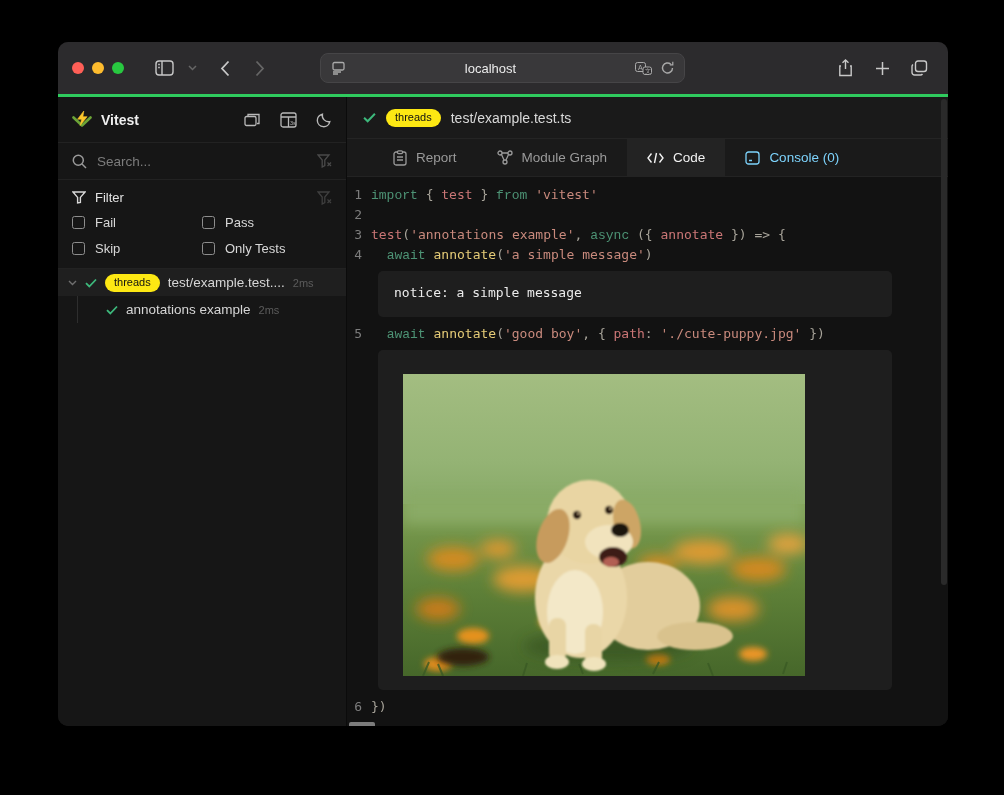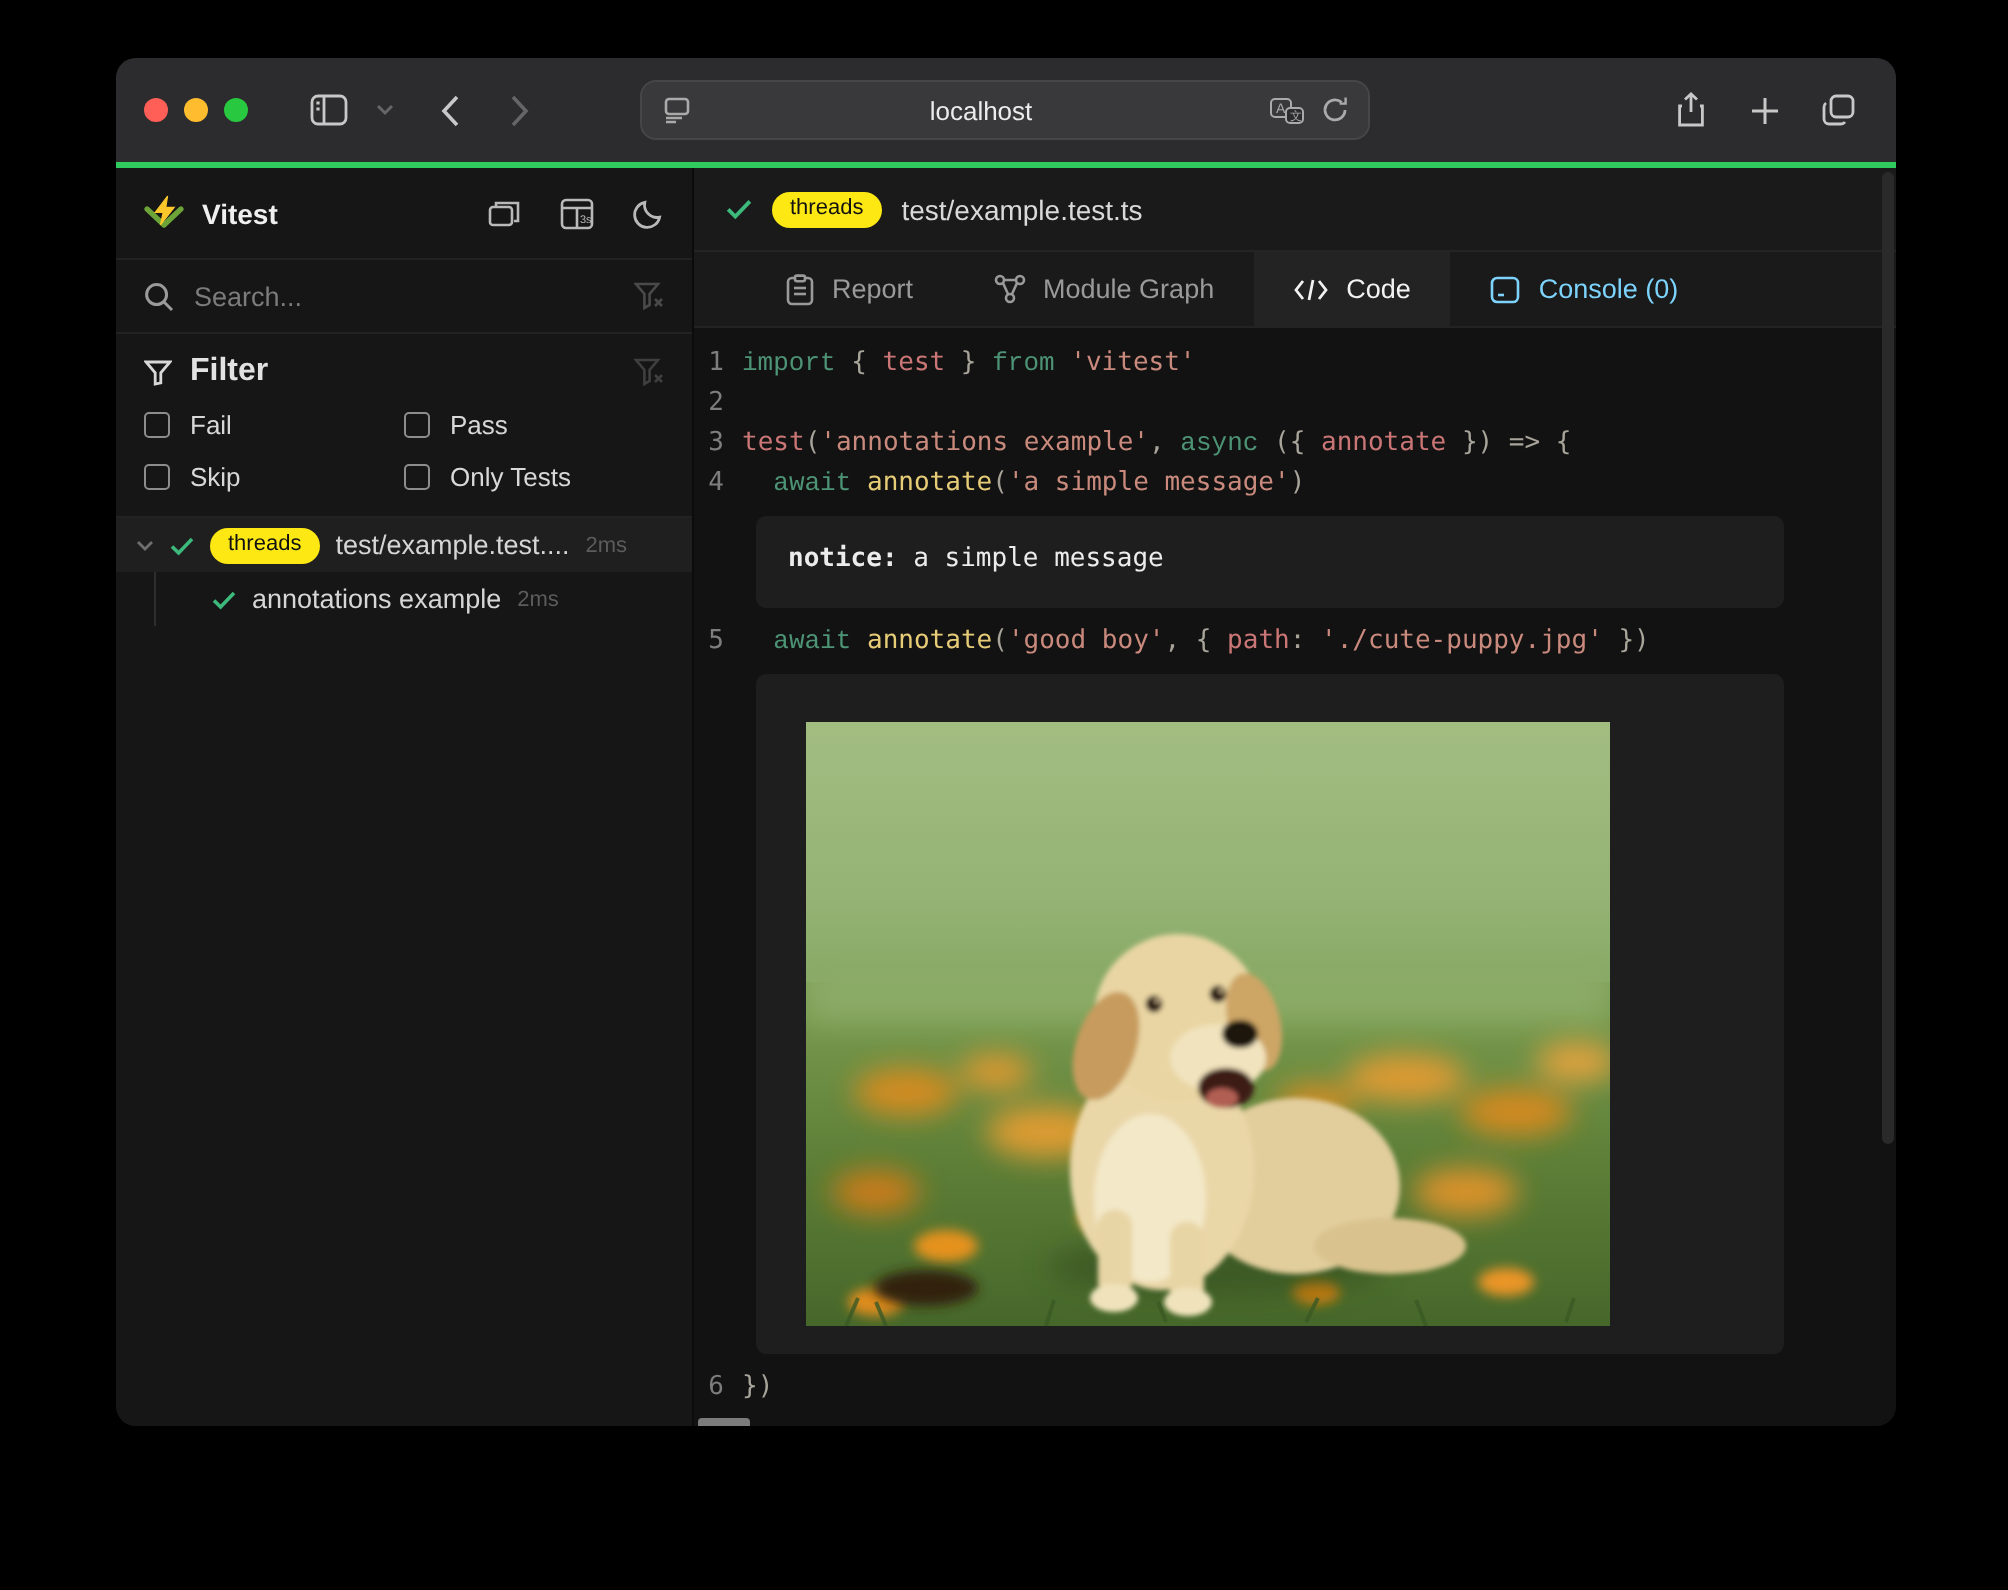--- a/index.html
+++ b/index.html
@@ -1,19 +1,19 @@
 <!DOCTYPE html>
 <html><head>
 <meta charset="utf-8">
 <style>
   * { margin:0; padding:0; box-sizing:border-box; }
   html,body { width:1004px; height:795px; background:#000; overflow:hidden;
     font-family:"Liberation Sans","DejaVu Sans",sans-serif; }
   .stage { position:absolute; inset:0; background:#000; }
-  .window { position:absolute; left:58px; top:29px; width:890px; height:684px;
+  .window { position:absolute; left:58px; top:42px; width:890px; height:684px;
     border-radius:10px; overflow:hidden; background:#161616;
     box-shadow:0 22px 60px rgba(0,0,0,.75); }
 
   
   .chrome { position:relative; height:52px; background:#2c2b2d; }
   .light { position:absolute; top:20px; width:12px; height:12px; border-radius:50%; }
   .tbtn { position:absolute; top:14px; width:24px; height:24px; display:flex;
     align-items:center; justify-content:center; color:#c8c8c8; }
   .tbtn.dim { color:#666; }
   .urlbar { position:absolute; left:262px; top:11px; width:365px; height:30px;
@@ -34,21 +34,21 @@
   .sb-header { height:46px; display:flex; align-items:center; padding:0 14px; gap:9px;
     border-bottom:1px solid #222; }
   .sb-title { font-size:14px; font-weight:700; color:#efefef; flex:1; }
   .sb-hicon { color:#b9b9b9; display:flex; margin-left:10px; }
   .sb-search { height:37px; display:flex; align-items:center; gap:10px; padding:0 14px;
     border-bottom:1px solid #222; }
   .sb-search .ph { flex:1; font-size:13.5px; color:#7c7c7c; }
   .sb-search .clear { color:#4a4a4a; }
   .filter-block { padding:10px 14px 12px; border-bottom:1px solid #222; }
   .filter-head { display:flex; align-items:center; gap:9px; margin-bottom:10px; color:#e2e2e2; }
-  .filter-title { flex:1; font-size:16px; font-weight:700; }
+  .filter-title { flex:1; font-size:13px; font-weight:400; }
   .cb-grid { display:grid; grid-template-columns:130px 1fr; row-gap:11px; }
   .cb { display:flex; align-items:center; gap:10px; font-size:13px; color:#d8d8d8; }
   .cb .box { width:13px; height:13px; border:1.5px solid #8d8d8d; border-radius:2.5px; }
   .summary { padding:10px 0 10px 62px; font-size:13px; font-weight:700; line-height:17px;
     border-bottom:1px solid #1d1d1d; }
   .summary .sep { color:#e5e5e5; }
   .tree { flex:1; overflow:hidden; font-size:13.5px; }
   .trow { height:27px; display:flex; align-items:center; gap:8px; padding:0 10px; }
   .trow.sel { background:#1f1f1f; }
   .trow .dur { color:#5c5c5c; font-size:11px; }
@@ -75,21 +75,21 @@
   .code { flex:1; position:relative; background:#121212; padding-top:8px;
     font-family:"DejaVu Sans Mono","Liberation Mono",monospace; font-size:13px; overflow:hidden; }
   .cline { display:flex; height:20px; line-height:20px; white-space:pre; }
   .gut { width:24px; text-align:right; padding-right:9px; color:#7d7d7d; flex:none; }
   .ct { white-space:pre; }
   .tok-kw { color:#4d9375;font-family:Liberation Mono, monospace; } .tok-id { color:#cb7676; } .tok-st { color:#c98a7d; }
   .tok-fn { color:#e6cc77; } .tok-pu { color:#a8a49a; } .tok-pl { color:#d4cfc4; }
   .ann-box { margin:6px 56px 7px 31px; background:#1e1e1e; border-radius:5px;
     padding:12px 16px 14px; color:#ececec; }
   .ann-line { font-size:13px; line-height:20px; }
-  .ann-label { font-weight:700; }
+  .ann-label { font-weight:400; }
   .ann-img { margin:12px 0 0 9px; display:block; }
   .vscroll { position:absolute; right:1px; top:2px; width:6px; height:486px;
     background:#2a2a2a; border-radius:3px; }
   .hscroll { position:absolute; left:2px; bottom:0; width:26px; height:4px;
     background:#8f8f8f; border-radius:2px 2px 0 0; opacity:.85; }
   svg { display:block; }
 </style>
 </head>
 <body>
 

